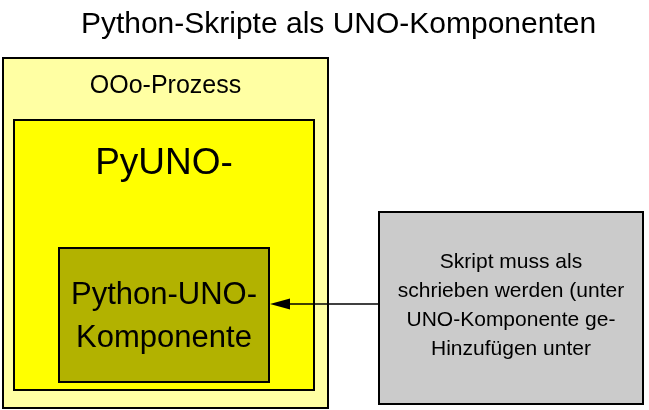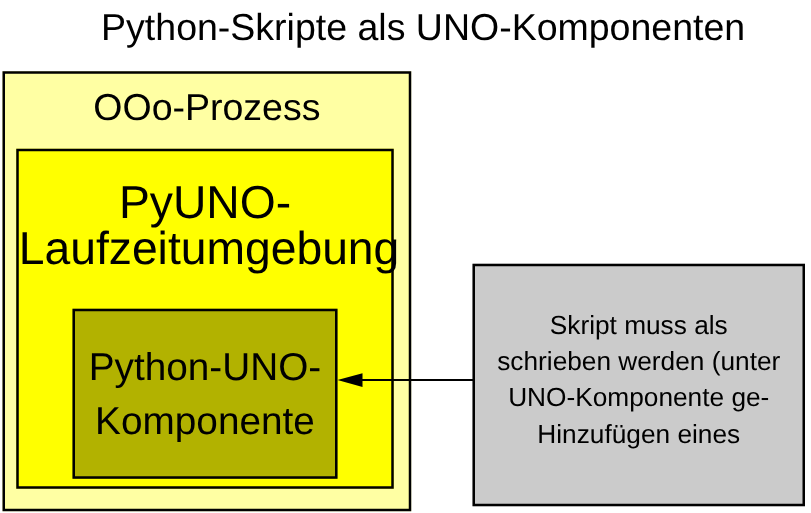--- a/index.html
+++ b/index.html
@@ -32,21 +32,21 @@
     box-sizing: content-box;
   }
   .box-outer {
     left: 2px; top: 57px;
     width: 323px; height: 348px;
     background: var(--outer_box_fill, #ffffa3);
   }
   .box-outer .box-label {
     margin-top: 11px;
     text-align: center;
-    font-size: 30px;
+    font-size: 25px;
   }
   .box-runtime {
     left: 13px; top: 119px;
     width: 298px; height: 268px;
     background: var(--runtime_box_fill, #ffff00);
   }
   .box-runtime .box-label {
     margin-top: 22px;
     text-align: center;
     font-size: 37px;
@@ -94,37 +94,36 @@
 
   <div class="title">Python-Skripte als UNO-Komponenten</div>
 
   <div class="box box-outer">
     <div class="box-label">OOo-Prozess</div>
   </div>
 
   <div class="box box-runtime">
     <div class="box-label">
       <div>PyUNO-</div>
-      <div>Laufzeitumgebung</div>
     </div>
   </div>
 
   <div class="box box-component">
     <div class="box-label">
       <div>Python-UNO-</div>
       <div>Komponente</div>
     </div>
   </div>
 
   <div class="box box-note">
     <div class="note-text">
       <div>Skript muss als</div>
       <div>schrieben werden (unter</div>
       <div>UNO-Komponente ge-</div>
-      <div>Hinzufügen eines</div>
+      <div>Hinzufügen unter</div>
     </div>
   </div>
 
   <svg class="arrow-svg" viewBox="0 0 112 14" aria-hidden="true">
     <line x1="18" y1="7" x2="112" y2="7" stroke="#000000" stroke-width="1.5"></line>
     <polygon points="2,7 22,1.5 22,12.5" fill="#000000"></polygon>
   </svg>
 
 </div>
 

